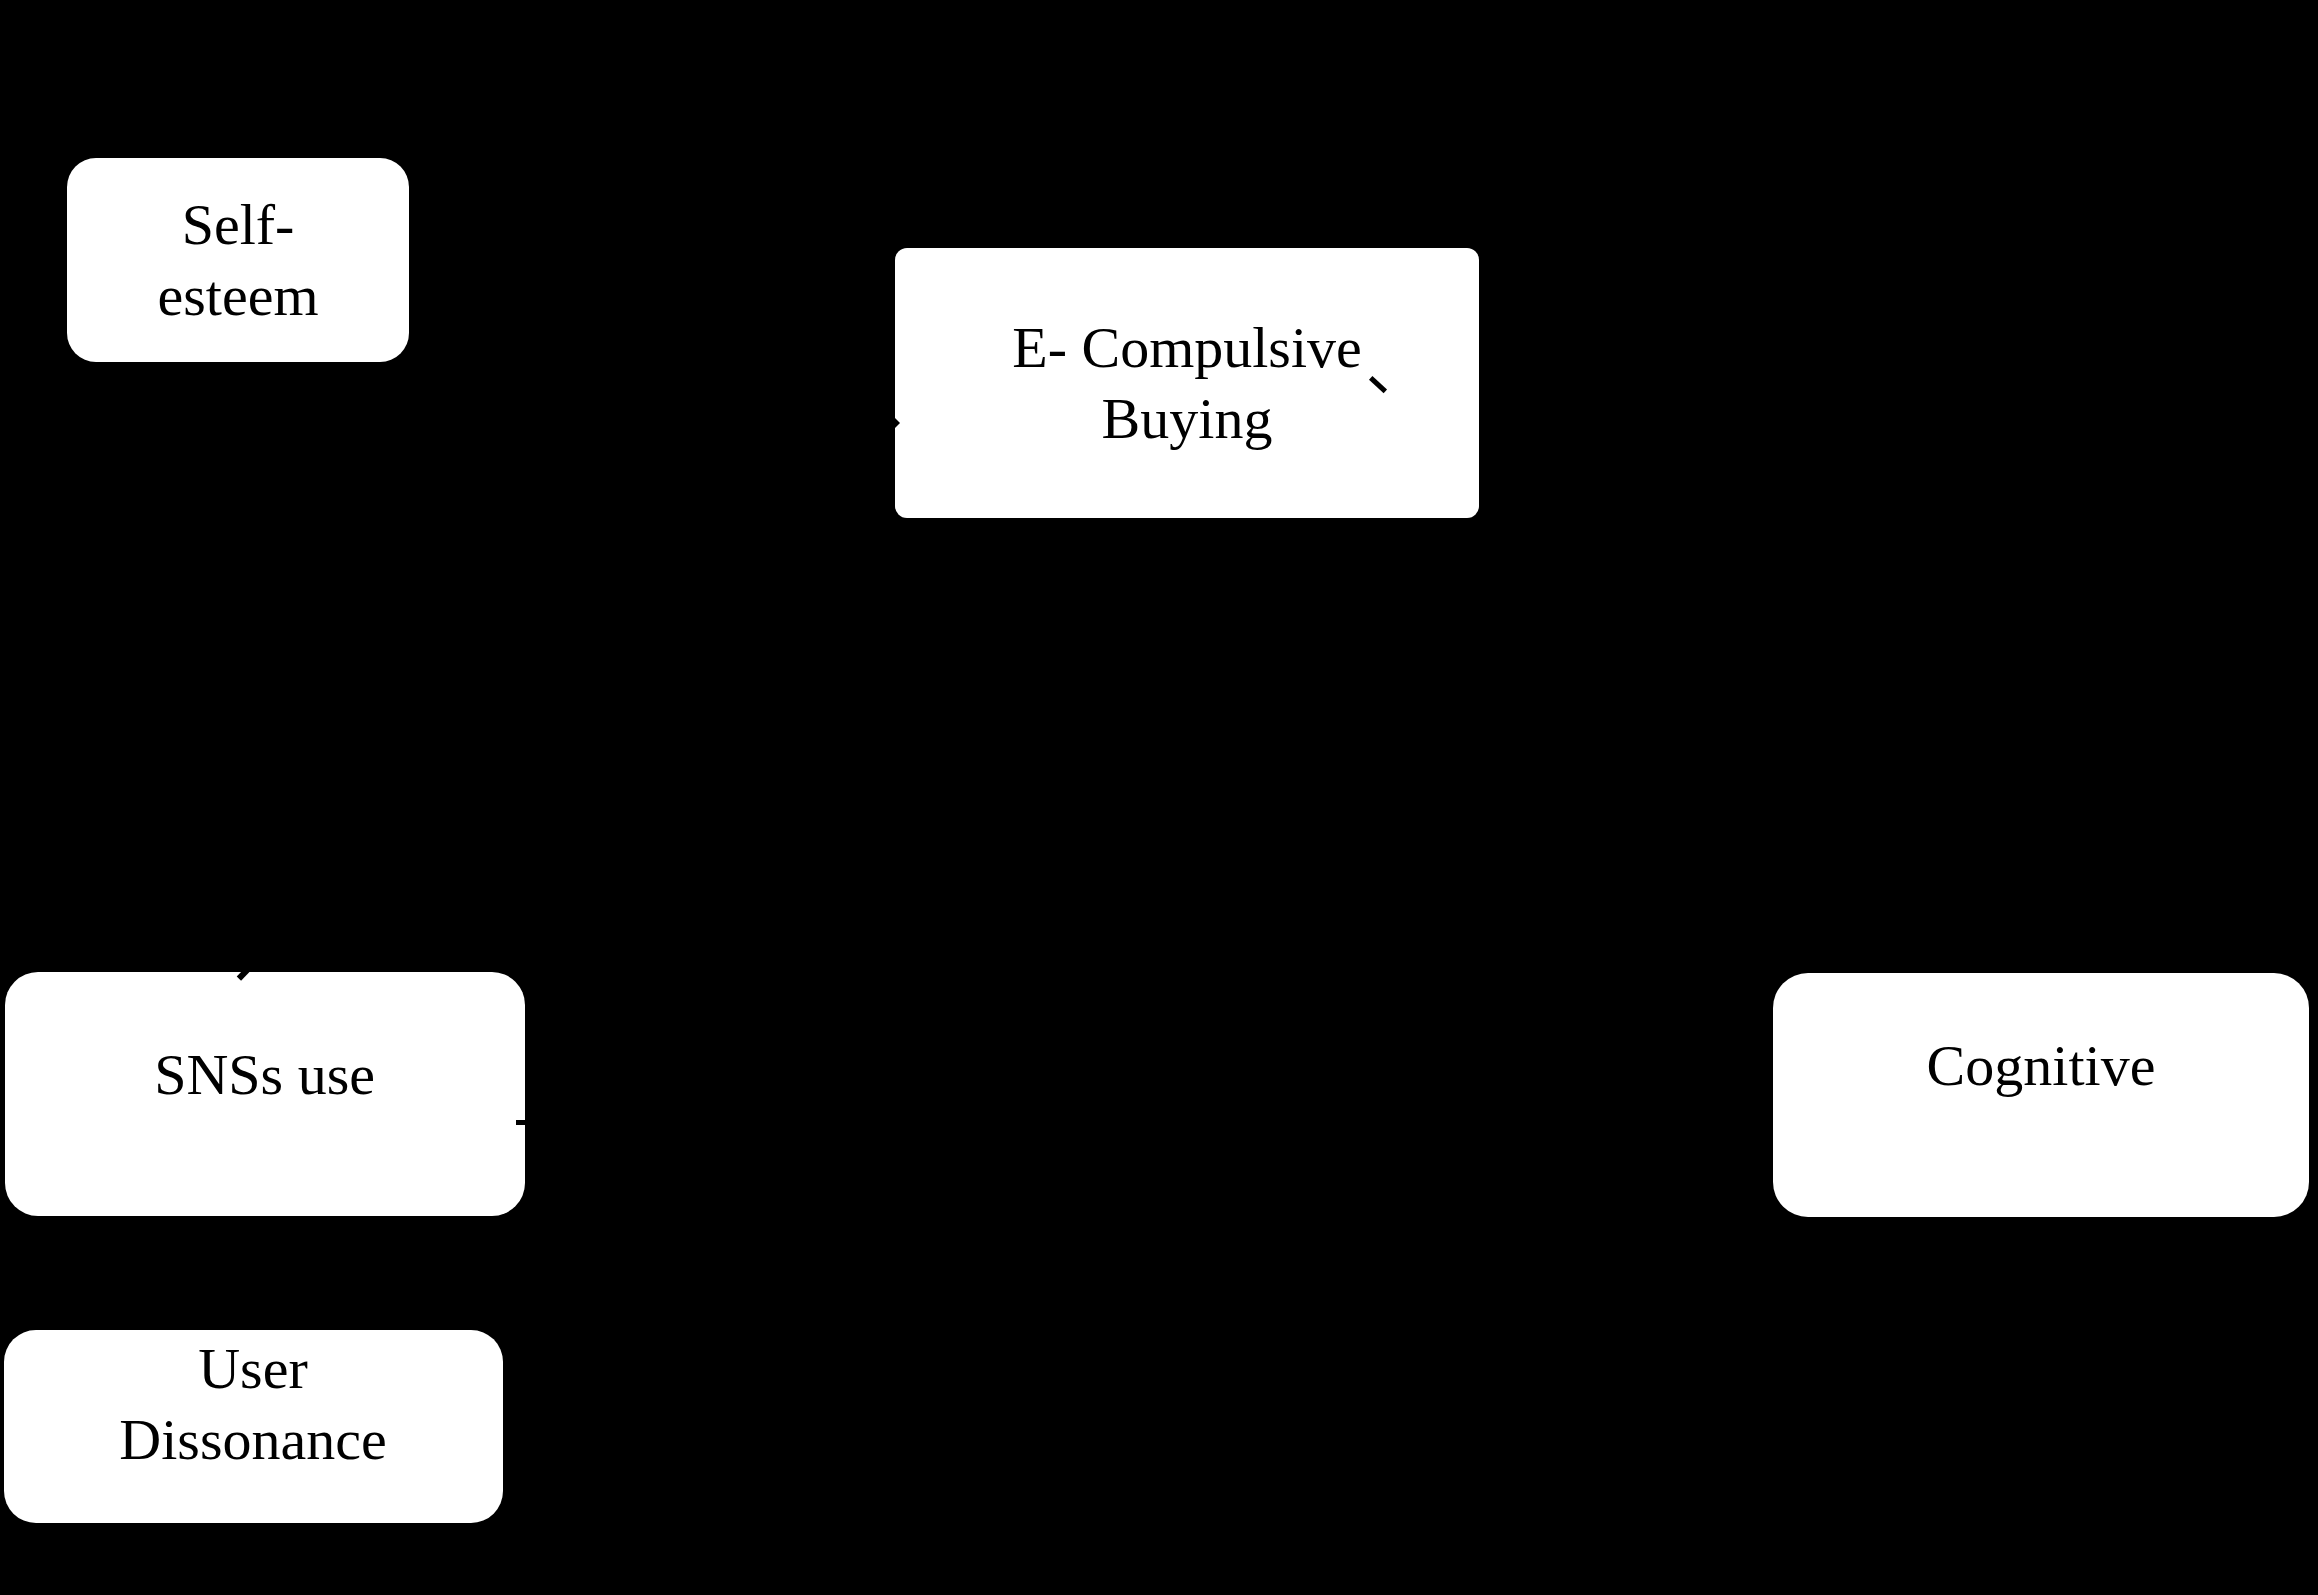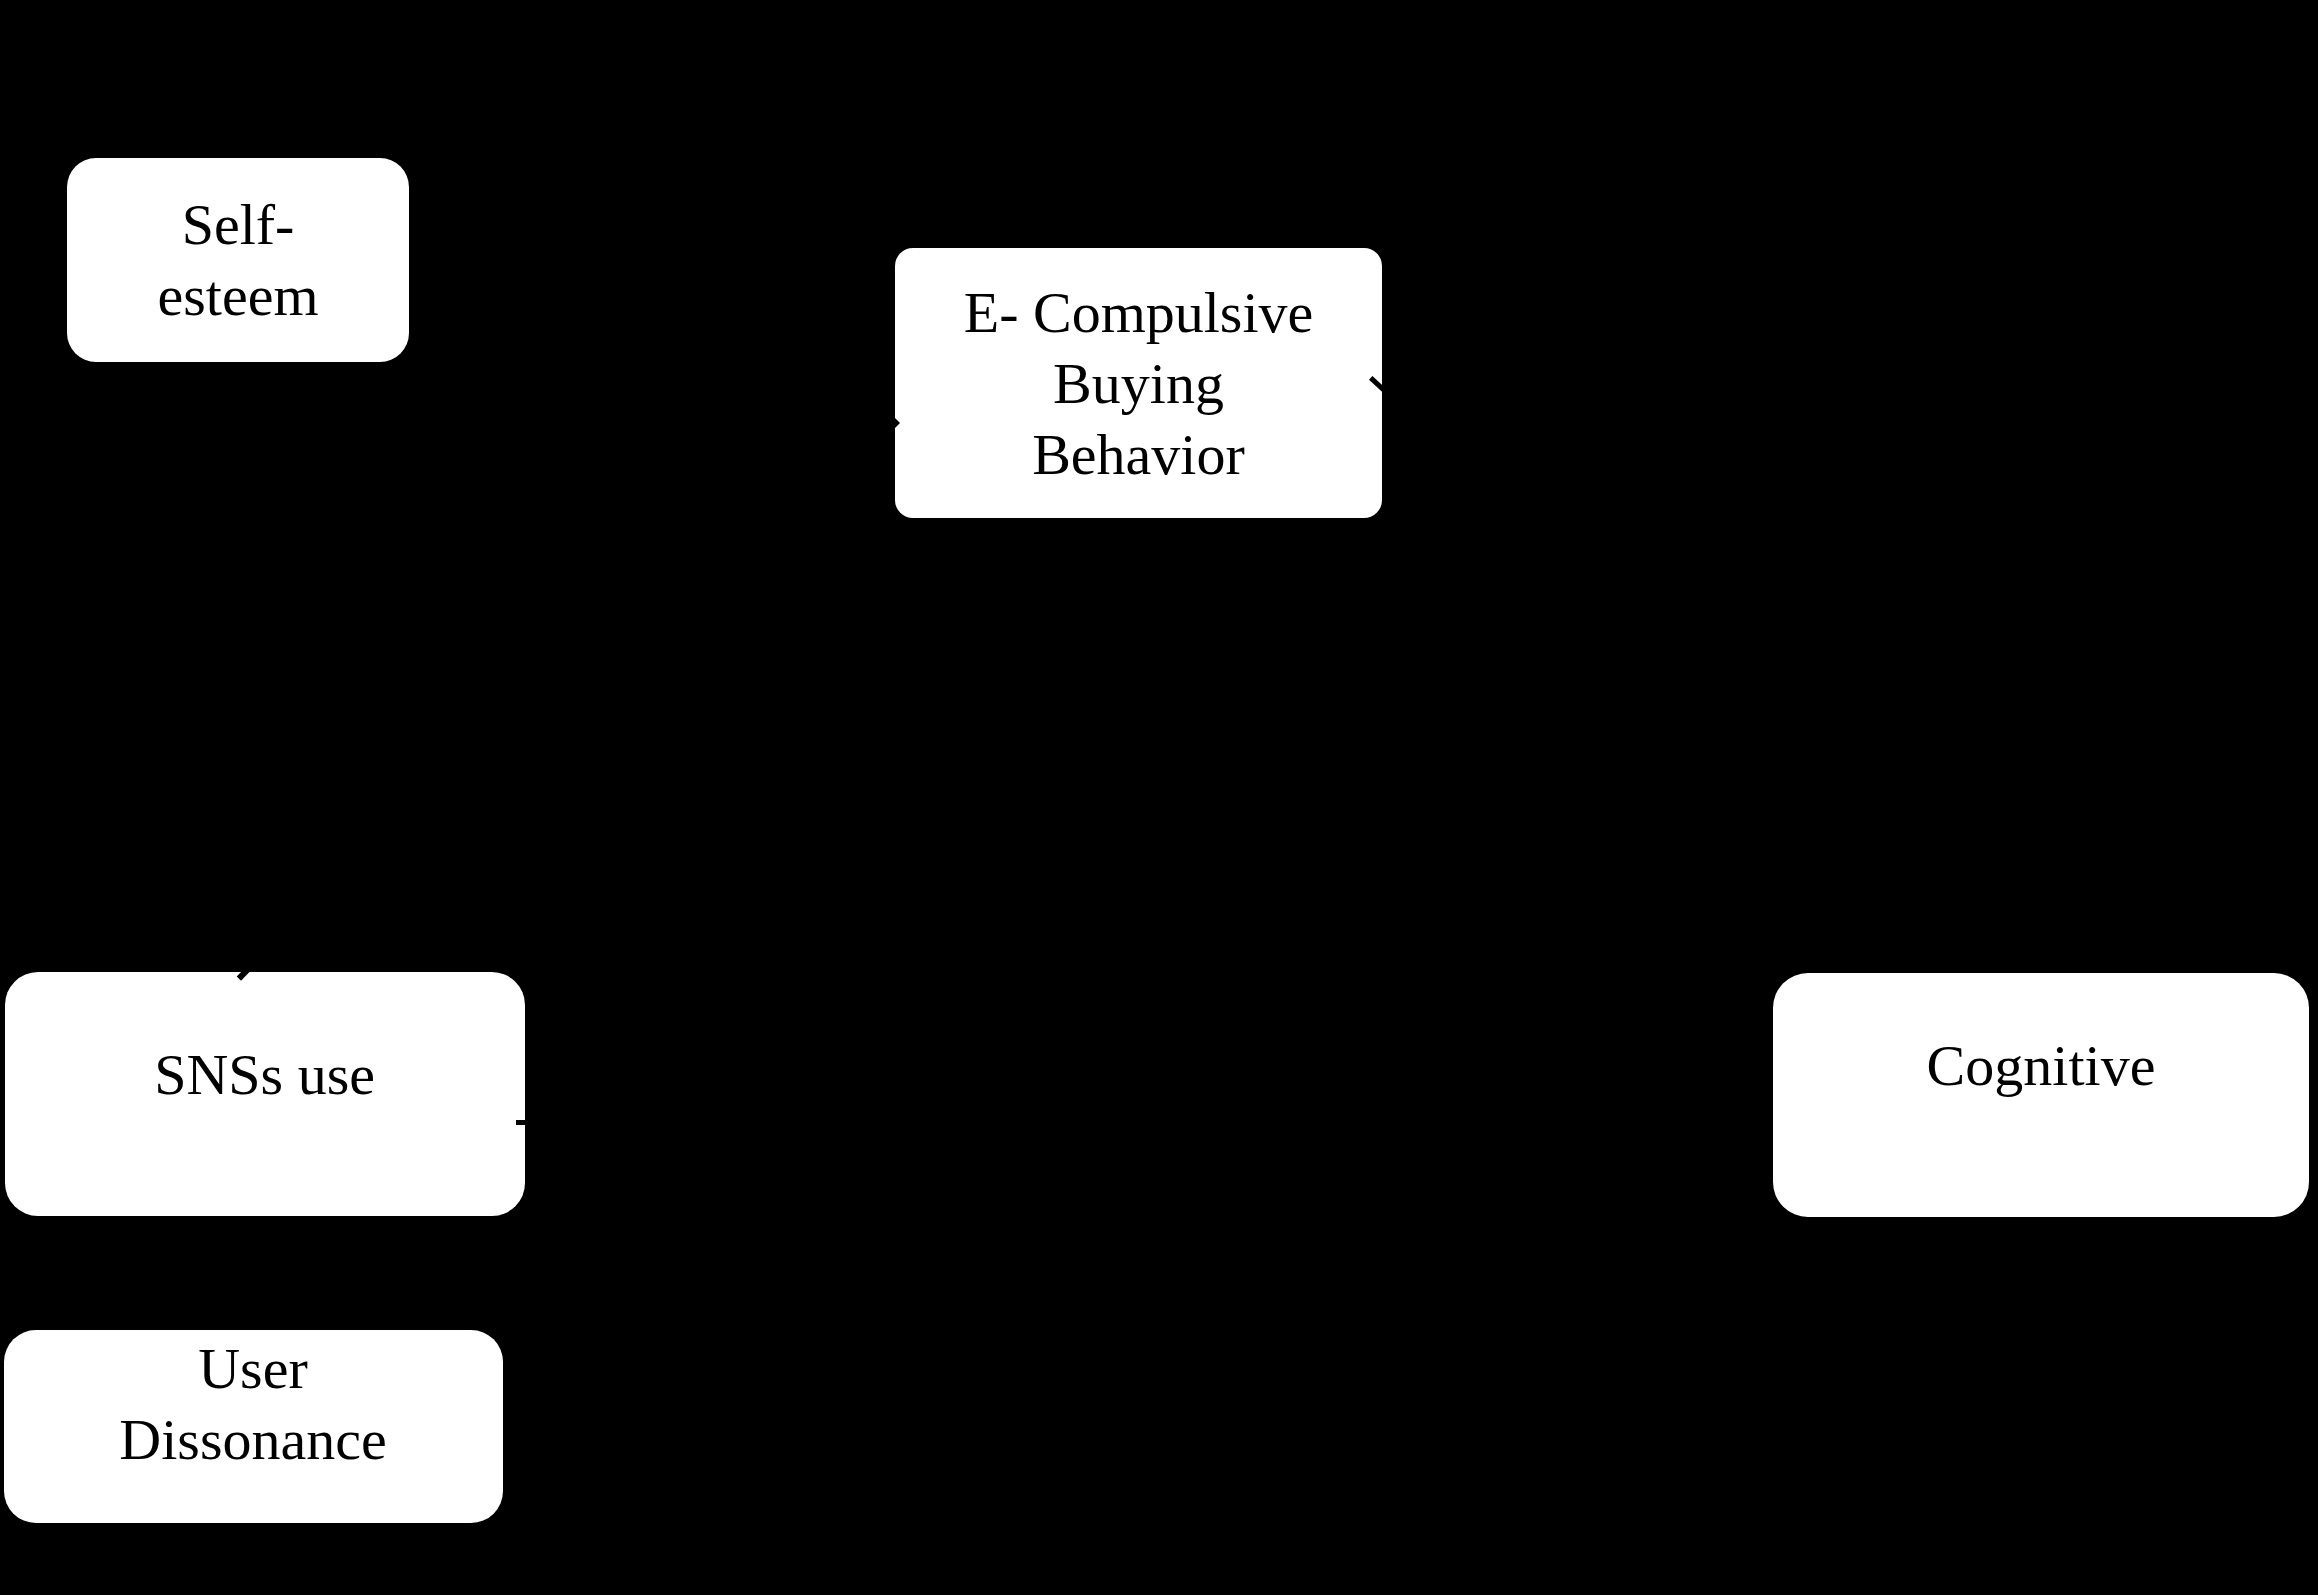--- a/index.html
+++ b/index.html
@@ -24,21 +24,21 @@
     align-items:center;
     justify-content:center;
     text-align:center;
     font-size:58px;
     line-height:71px;
     box-sizing:border-box;
   }
   .node .line{display:block;white-space:nowrap;}
   
   #node-self-esteem{left:67px;top:110px;width:342px;height:204px;border-radius:29px;margin-top:48px;}
-  #node-ecbb{left:895px;top:248px;width:487px;height:270px;border-radius:18px;}
+  #node-ecbb{left:895px;top:248px;width:584px;height:270px;border-radius:12px;}
   #node-snss-use{left:4.6px;top:972px;width:520px;height:244px;border-radius:33px;padding-bottom:39px;}
   #node-cognitive-dissonance{left:1773px;top:973px;width:536px;height:244px;border-radius:35px;padding-bottom:60px;}
   #node-user-engagement{left:3.5px;top:1330px;width:499px;height:193px;border-radius:32px;padding-bottom:45px;}
   
   .mark{position:absolute;background:#000000;}
   #mark-e-left{
     left:894px;top:417px;width:0;height:0;background:transparent;
     border-top:6.4px solid transparent;
     border-bottom:6.4px solid transparent;
     border-left:6.4px solid #000000;
@@ -53,21 +53,20 @@
 <div class="canvas">
 
   <div class="node" id="node-self-esteem">
     <span class="line">Self-</span>
     <span class="line">esteem</span>
   </div>
 
   <div class="node" id="node-ecbb">
     <span class="line">E- Compulsive</span>
     <span class="line">Buying</span>
-    <span class="line">Behavior</span>
   </div>
 
   <div class="node" id="node-snss-use">
     <span class="line">SNSs use</span>
   </div>
 
   <div class="node" id="node-cognitive-dissonance">
     <span class="line">Cognitive</span>
   </div>
 

